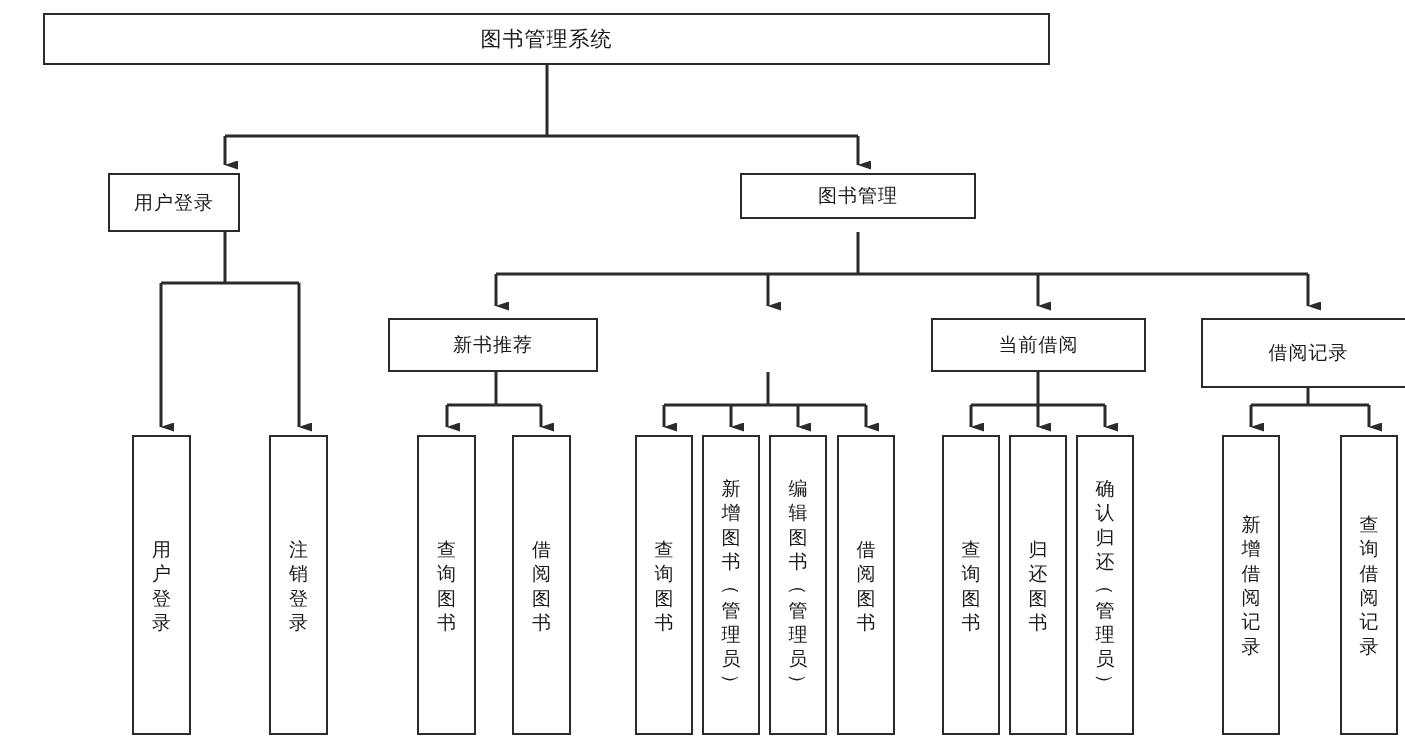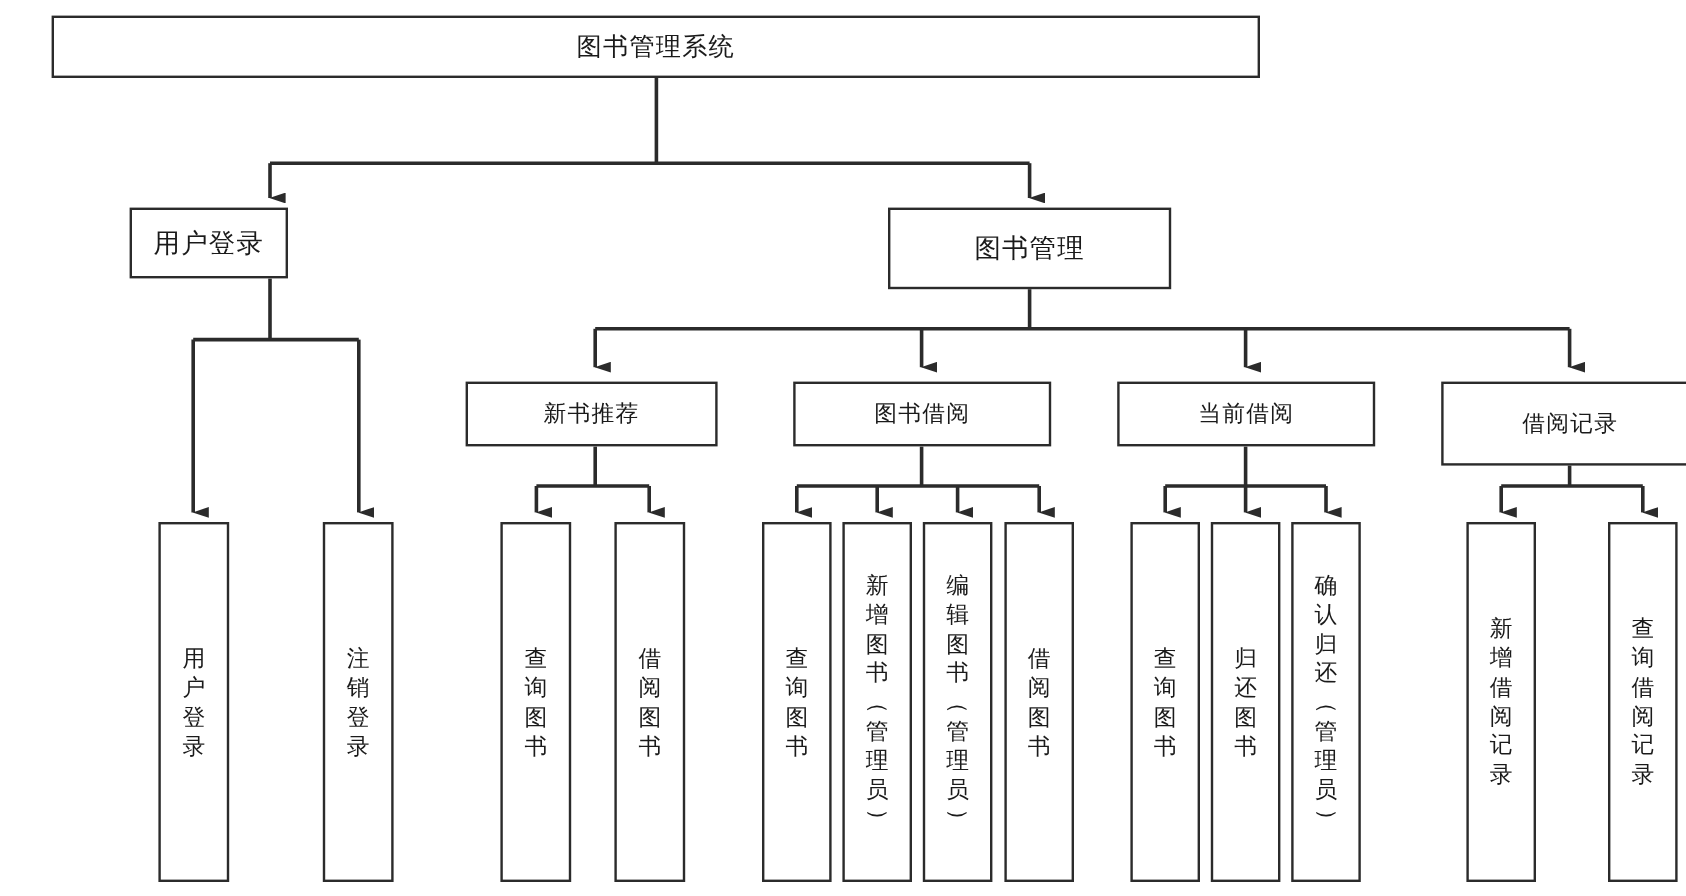--- a/index.html
+++ b/index.html
@@ -37,21 +37,21 @@
     justify-content: center;
     color: #1a1a1a;
     text-align: center;
     letter-spacing: 1px;
     z-index: 3;
   }
   .node-root {
     font-size: 21px;
   }
   .node-l1 {
-    font-size: 22px;
+    font-size: 19px;
   }
   .node-l2 {
     font-size: 19px;
   }
   
   .leaf {
     position: absolute;
     box-sizing: border-box;
     border: 2px solid #2b2b2b;
     background: #ffffff;
@@ -146,29 +146,26 @@
     </g>
   </svg>
 
   <div class="node node-root" style="left:15px; top:13px; width:1007px; height:52px;">
     <span>图书管理系统</span>
   </div>
 
   <div class="node node-l1" style="left:80px; top:173px; width:132px; height:59px;">
     <span>用户登录</span>
   </div>
-  <div class="node node-l1" style="left:712px; top:173px; width:236px; height:68px;">
+  <div class="node node-l1" style="left:712px; top:173px; width:236px; height:46px;">
     <span>图书管理</span>
   </div>
 
   <div class="node node-l2" style="left:360px; top:318px; width:210px; height:54px;">
     <span>新书推荐</span>
-  </div>
-  <div class="node node-l2" style="left:633px; top:318px; width:215px; height:54px;">
-    <span>图书借阅</span>
   </div>
   <div class="node node-l2" style="left:903px; top:318px; width:215px; height:54px;">
     <span>当前借阅</span>
   </div>
   <div class="node node-l2" style="left:1173px; top:318px; width:215px; height:70px;text-align:center;">
     <span>借阅记录</span>
   </div>
 
   <div class="leaf" style="left:104px; top:435px; width:59px; height:300px;">
     <div class="leaf-text" style="top: 100px;">

